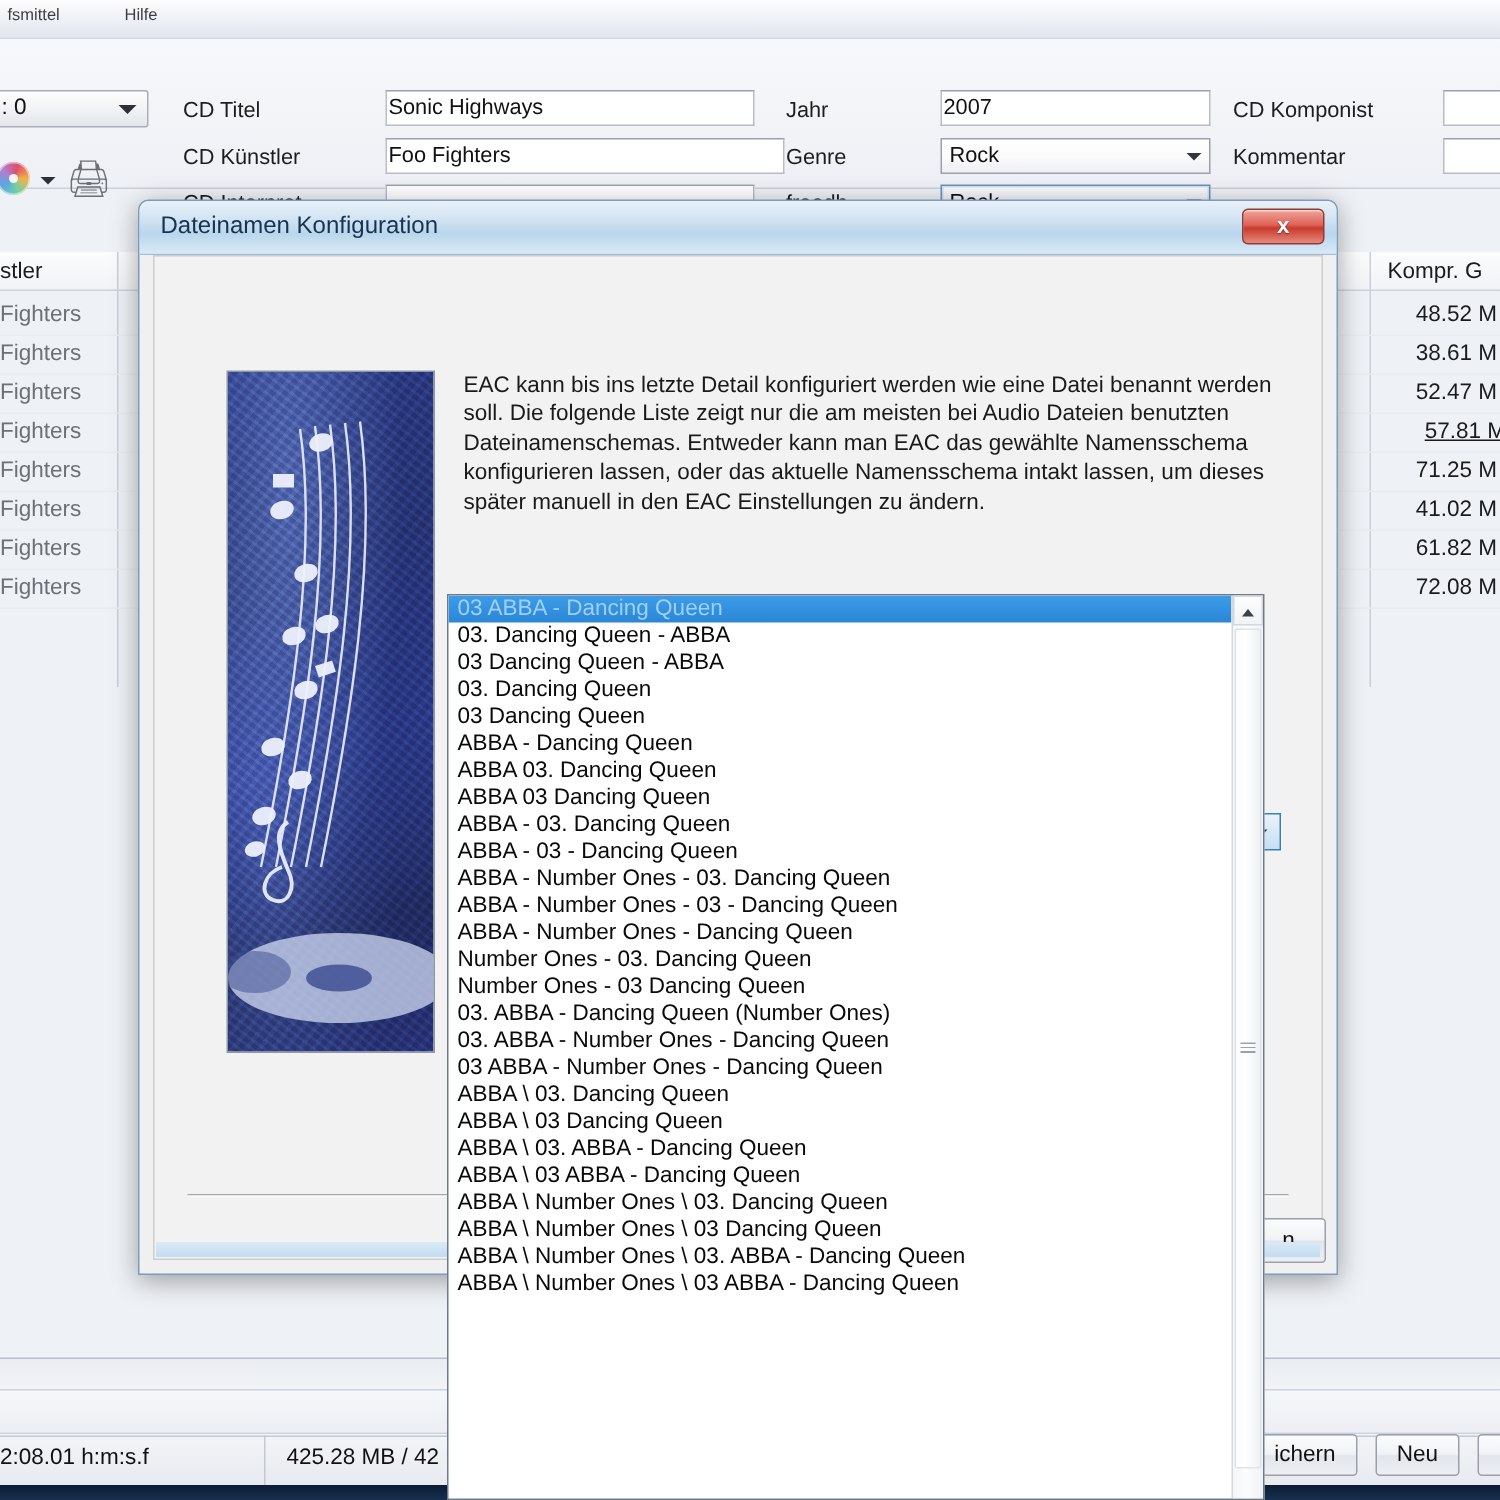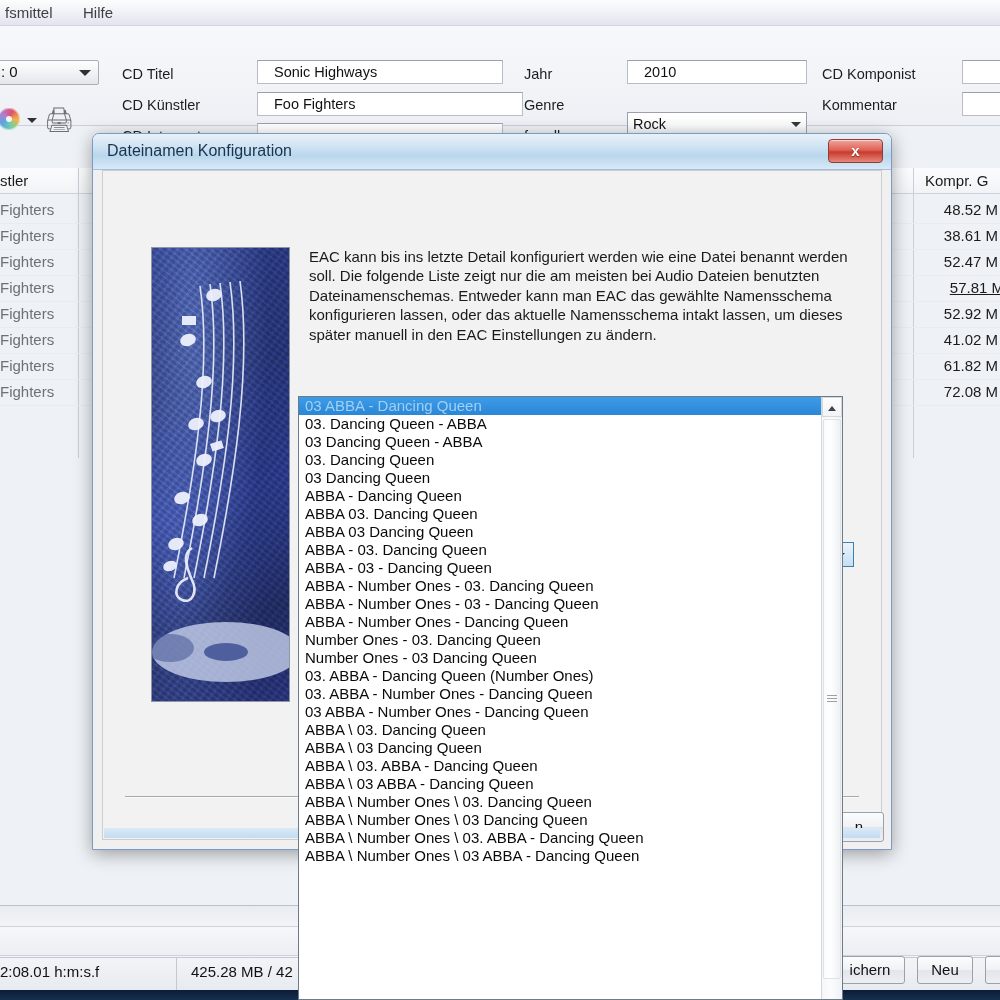--- a/index.html
+++ b/index.html
@@ -14,47 +14,47 @@
 
   
   .bg-app { position: absolute; inset: 0; background: #eef1f5; }
 
   .menubar {
     position: absolute; left: 0; top: 0; width: 1000px; height: 26px;
     background: linear-gradient(180deg,#fdfdfe 0%,#eef0f6 55%,#e2e5ee 100%);
     border-bottom: 1px solid #cfd6e2;
   }
   .menu-item {
-    position: absolute; top: 3px; font-size: 15px; color: #3f3f3f;
+    position: absolute; top: 3px; font-size: 11px; color: #3f3f3f;
     padding: 1px 5px; white-space: nowrap; text-align: right;
   }
 
   .topform {
     position: absolute; left: 0; top: 26px; width: 1000px; height: 100px;
     background: linear-gradient(180deg,#f7f8fb 0%,#eef0f5 100%);
     border-bottom: 1px solid #c9cfdb;
   }
   .field-label {
     position: absolute; font-size: 14.5px; color: #1d1d1d; white-space: nowrap;
   }
   .tbox {
     position: absolute; background: #ffffff;
     border: 1px solid #b7bcc6;
     border-top-color: #9aa1ad;
     font-size: 14.5px; color: #111;
-    padding: 2px 16px; line-height: 18px; height: 24px; overflow: hidden;
+    padding: 2px 1px; line-height: 18px; height: 24px; overflow: hidden;
     white-space: nowrap;
   }
   .combo {
     position: absolute;
     background: linear-gradient(180deg,#ffffff 0%,#fbfbfc 55%,#eceef2 100%);
     border: 1px solid #9aa1ad;
     font-size: 14.5px; color: #111;
     padding: 2px 5px; height: 24px; line-height: 18px;
-    white-space: nowrap; overflow: hidden; margin-top: 20px;
+    white-space: nowrap; overflow: hidden;
   }
   .combo.focused {
     border-color: #6e8fbd;
     box-shadow: inset 0 0 0 1px #cfe0f3;
     background: linear-gradient(180deg,#fbfcfd 0%,#eceef3 55%,#dfe3ea 100%);
   }
   .combo .arrow {
     position: absolute; right: 5px; top: 50%; margin-top: -2px;
     width: 0; height: 0; border-left: 5px solid transparent;
     border-right: 5px solid transparent; border-top: 5px solid #33373d;
@@ -303,21 +303,21 @@
       <div class="field-label" style="left:122px; top:102px">CD Interpret</div>
 
       <div class="tbox" style="left:257px; top:34px;  width:246px">Sonic Highways</div>
       <div class="tbox" style="left:257px; top:66px;  width:266px">Foo Fighters</div>
       <div class="tbox" style="left:257px; top:97px;  width:246px"></div>
 
       <div class="field-label" style="left:524px; top:40px">Jahr</div>
       <div class="field-label" style="left:524px; top:71px">Genre</div>
       <div class="field-label" style="left:524px; top:102px">freedb</div>
 
-      <div class="tbox" style="left:627px; top:34px; width:180px">2010</div>
+      <div class="tbox" style="left:627px; top:34px; width:180px">2007</div>
       <div class="combo" style="left:627px; top:66px; width:180px">
         <span>Rock</span>
         <span class="arrow"></span>
       </div>
       <div class="combo focused" style="left:627px; top:97px; width:180px">
         <span>Rock</span>
         <span class="arrow"></span>
       </div>
 
       <div class="field-label" style="left:822px; top:40px">CD Komponist</div>
@@ -348,21 +348,21 @@
         <div class="bg-row-cell" style="left: 0px; top: 357px;">Fighters</div>
         <div class="bg-rowline" style="left: 0px; width: 1000px; top: 379px;"></div>
         <div class="bg-row-cell" style="left: 0px; top: 383px;">Fighters</div>
         <div class="bg-rowline" style="left: 0px; width: 1000px; top: 405px;"></div>
       </div>
     <div id="bg-size-rows">
         <div class="bg-row-size" style="left: 918px; width: 80px; top: 201px;">48.52 M</div>
         <div class="bg-row-size" style="left: 918px; width: 80px; top: 227px;">38.61 M</div>
         <div class="bg-row-size" style="left: 918px; width: 80px; top: 253px;">52.47 M</div>
         <div class="bg-row-size" style="left: 924px; width: 80px; top: 279px; text-decoration: underline;">57.81 M</div>
-        <div class="bg-row-size" style="left: 918px; width: 80px; top: 305px;">52.92 M</div>
+        <div class="bg-row-size" style="left: 918px; width: 80px; top: 305px;">71.25 M</div>
         <div class="bg-row-size" style="left: 918px; width: 80px; top: 331px;">41.02 M</div>
         <div class="bg-row-size" style="left: 918px; width: 80px; top: 357px;">61.82 M</div>
         <div class="bg-row-size" style="left: 918px; width: 80px; top: 383px;">72.08 M</div>
       </div>
 
     <div class="bg-bottom-panel"></div>
     <div class="bg-bottom-strip"></div>
     <div class="statusbar"></div>
     <div class="status-cell" style="left:0px">2:08.01 h:m:s.f</div>
     <div class="status-sep" style="left:176px"></div>

